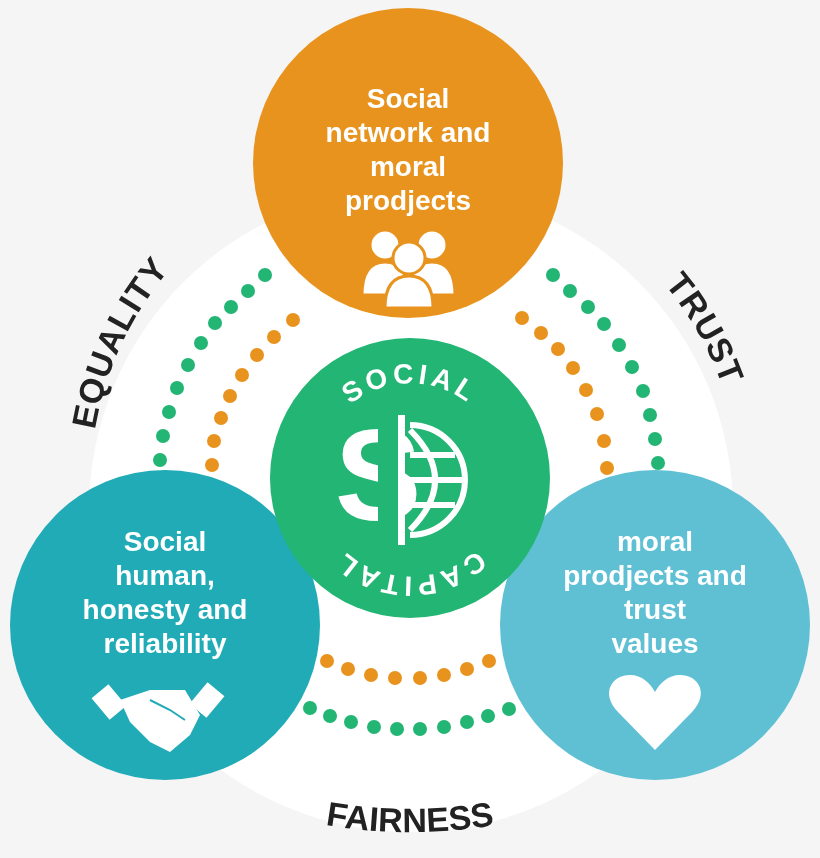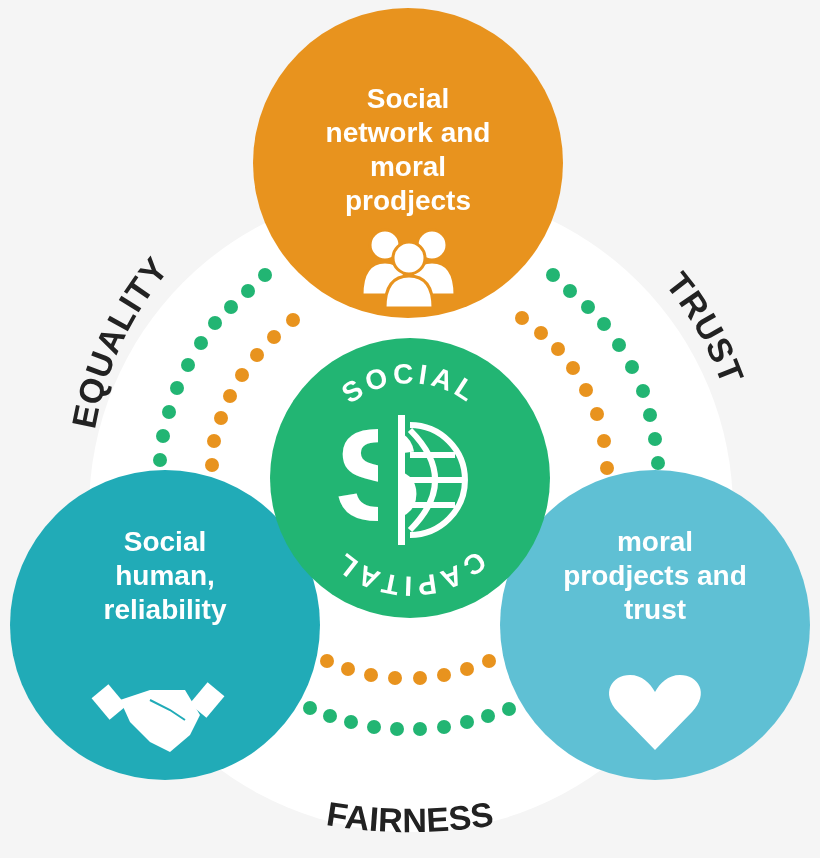--- a/index.html
+++ b/index.html
@@ -151,19 +151,21 @@
 
 <div class="circle-label" style="left:288px;top:82px;width:240px;">
   <div>Social</div>
   <div>network and</div>
   <div>moral</div>
   <div>prodjects</div>
 </div>
 <div class="circle-label" style="left:45px;top:525px;width:240px;">
   <div>Social</div>
   <div>human,</div>
+  <div>honesty and</div>
   <div>reliability</div>
 </div>
 <div class="circle-label" style="left:535px;top:525px;width:240px;">
   <div>moral</div>
   <div>prodjects and</div>
   <div>trust</div>
+  <div>values</div>
 </div>
 
 </body></html>

